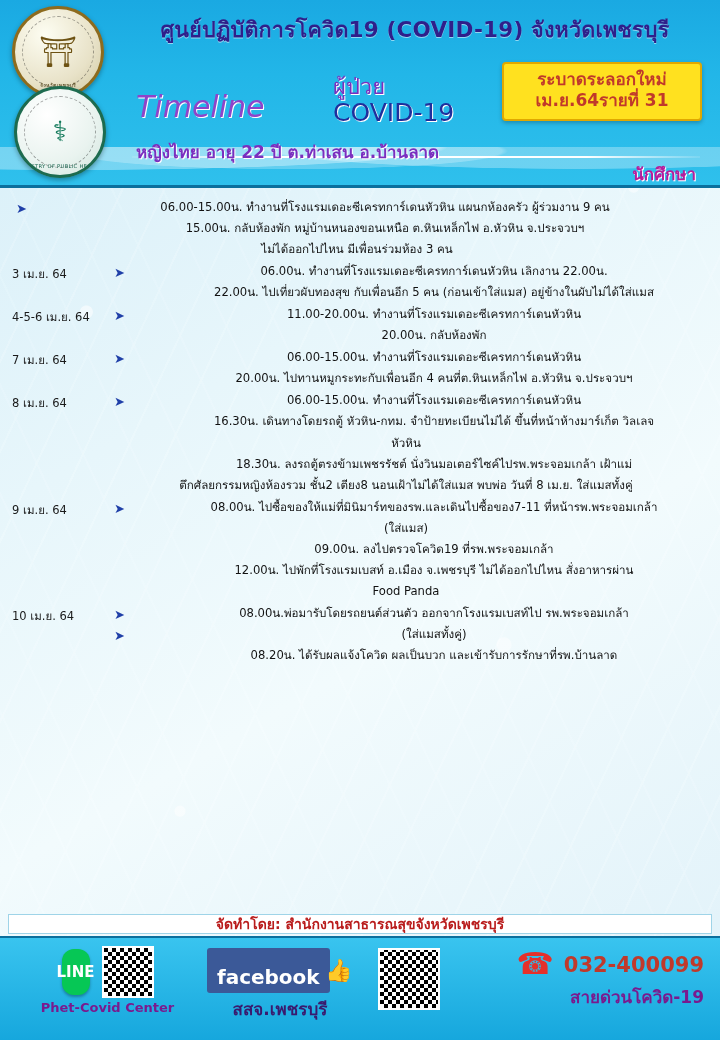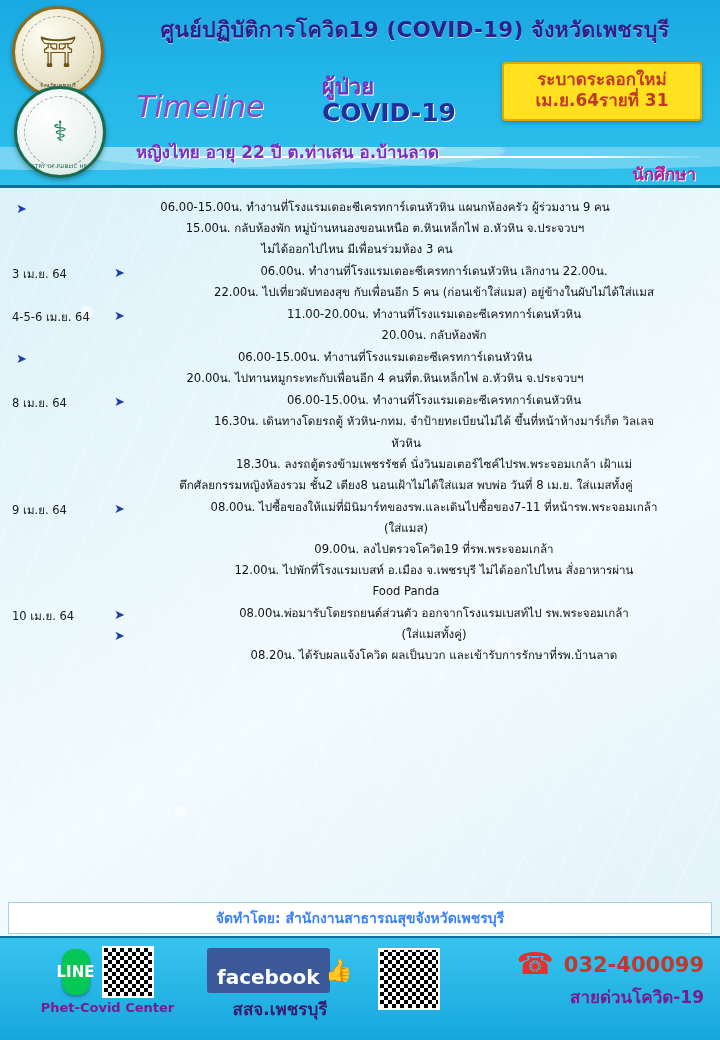--- a/index.html
+++ b/index.html
@@ -88,22 +88,22 @@
   
   .title-band {
     position:absolute; z-index:3; left:118px; top:52px; right:10px; height:130px;
   }
   .timeline-word {
     position:absolute; left:18px; top:37px;
     font-size:30px; font-weight:normal; color:#8e44c9; font-style:italic;
     text-shadow:1px 1px 0 #fff;
   }
   .patient-word {
-    position:absolute; left:204px; top:22px;
-    font-size:22px; font-weight:bold; color:#7a2fbf;
+    position:absolute; left:215px; top:22px;
+    font-size:22px; font-weight:normal; color:#7a2fbf;
     text-shadow:1px 1px 0 #fff;
     line-height:1.15;
   }
   .patient-word .covid {
     display:block; color:#1f2f9c; font-size:25px;
   }
   .sub-line {
     position:absolute; left:18px; top:86px;
     font-size:17px; font-weight:bold; color:#7a2fbf;
     text-shadow:1px 1px 0 #fff;
@@ -158,25 +158,25 @@
   .note {
     margin-top:26px;
     text-align:center;
     font-size:11px;
     color:#4a2f8f;
   }
 
   
   .footer-bar {
     position:absolute; z-index:3; left:8px; right:8px; bottom:106px;
-    height:32px;
+    height:20px;
     background:#ffffff;
     border:1px solid #9fd4e8;
     display:flex; align-items:center; justify-content:center;
-    font-size:14px; font-weight:bold; color:#3b82f6;
+    font-size:14px; font-weight:bold; color:#b91c1c;
   }
   .footer {
     position:absolute; z-index:3; left:0; right:0; bottom:0; height:104px;
     background:linear-gradient(180deg,#39c4ef 0%, #16a7dd 100%);
     border-top:2px solid #0b6f9d;
   }
   .f-item { position:absolute; text-align:center; }
 
   .line-badge {
     width:28px; height:46px; border-radius:12px;
@@ -282,20 +282,21 @@
           <div class="bullet">➤</div>
           <div class="event-text indent">11.00-20.00น. ทำงานที่โรงแรมเดอะซีเครทการ์เดนหัวหิน</div>
         </div>
         <div class="event noarrow">
           <div class="bullet">➤</div>
           <div class="event-text indent">20.00น. กลับห้องพัก</div>
         </div>
       </div>
     </div>
     <div class="row">
+      <div class="date-col">7 เม.ย. 64</div>
       <div class="events-col">
         <div class="event">
           <div class="bullet">➤</div>
           <div class="event-text indent">06.00-15.00น. ทำงานที่โรงแรมเดอะซีเครทการ์เดนหัวหิน</div>
         </div>
         <div class="event noarrow">
           <div class="bullet">➤</div>
           <div class="event-text indent">20.00น. ไปทานหมูกระทะกับเพื่อนอีก 4 คนที่ต.หินเหล็กไฟ อ.หัวหิน จ.ประจวบฯ</div>
         </div>
       </div>

